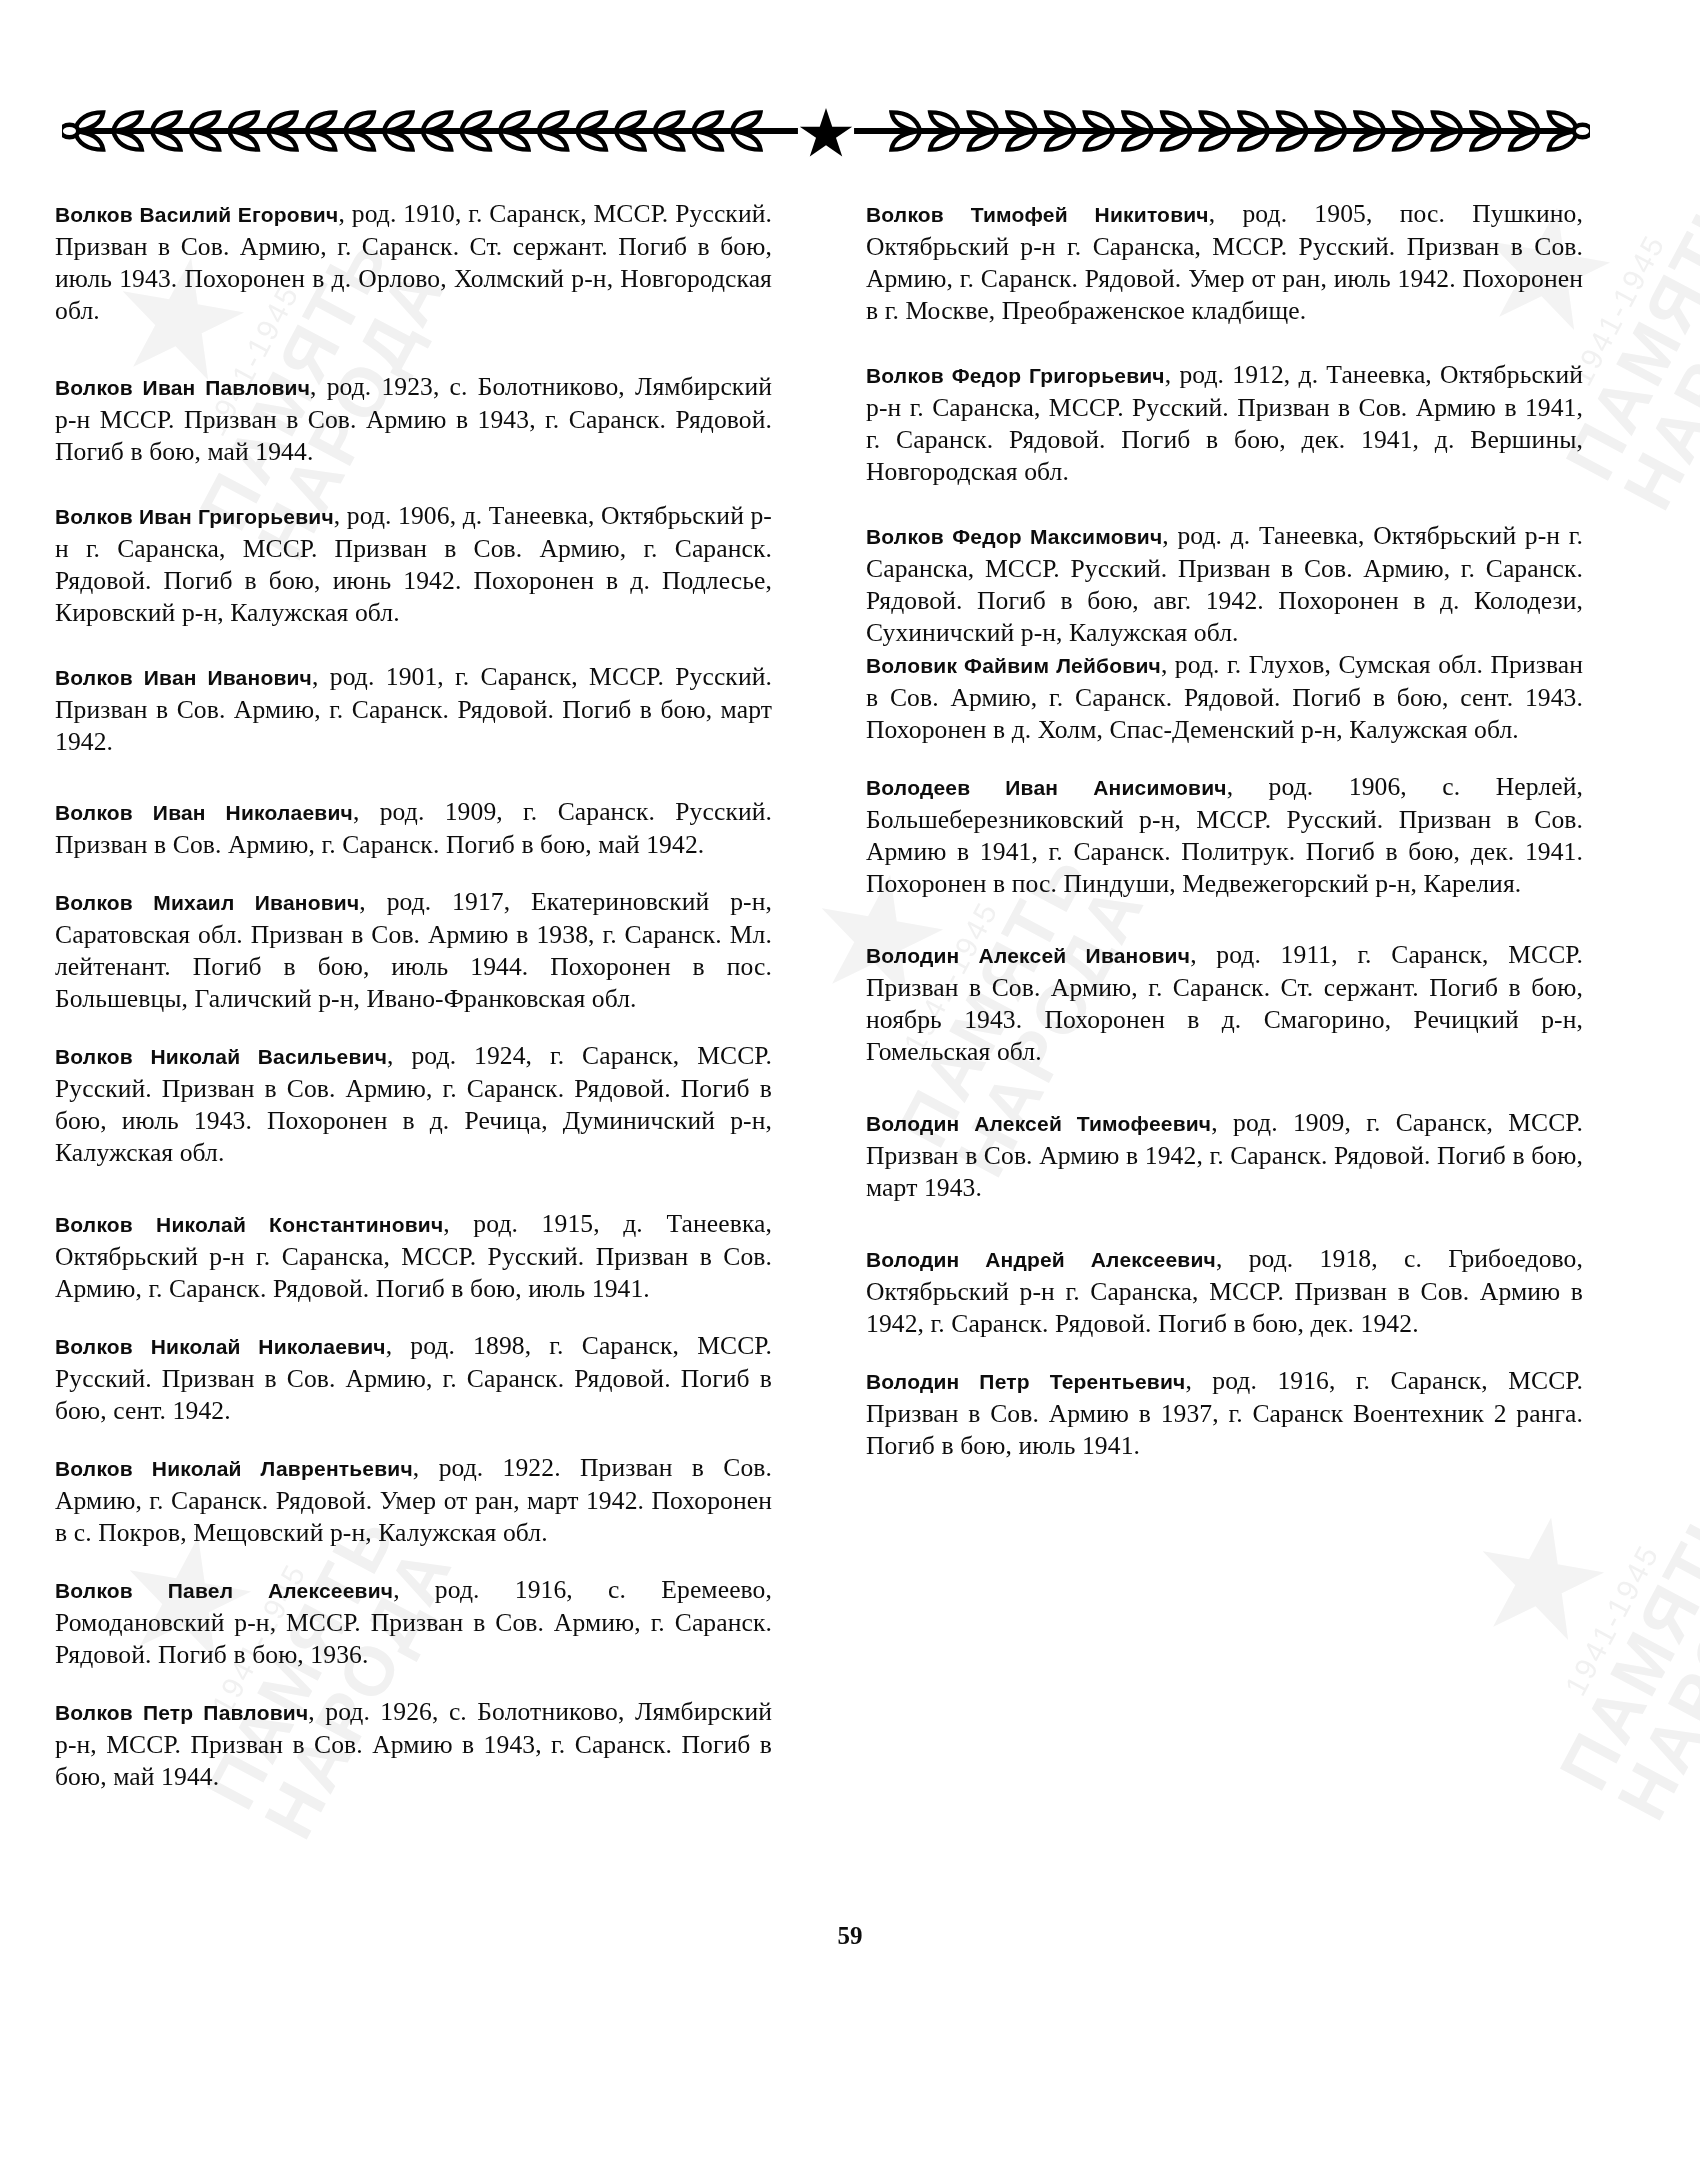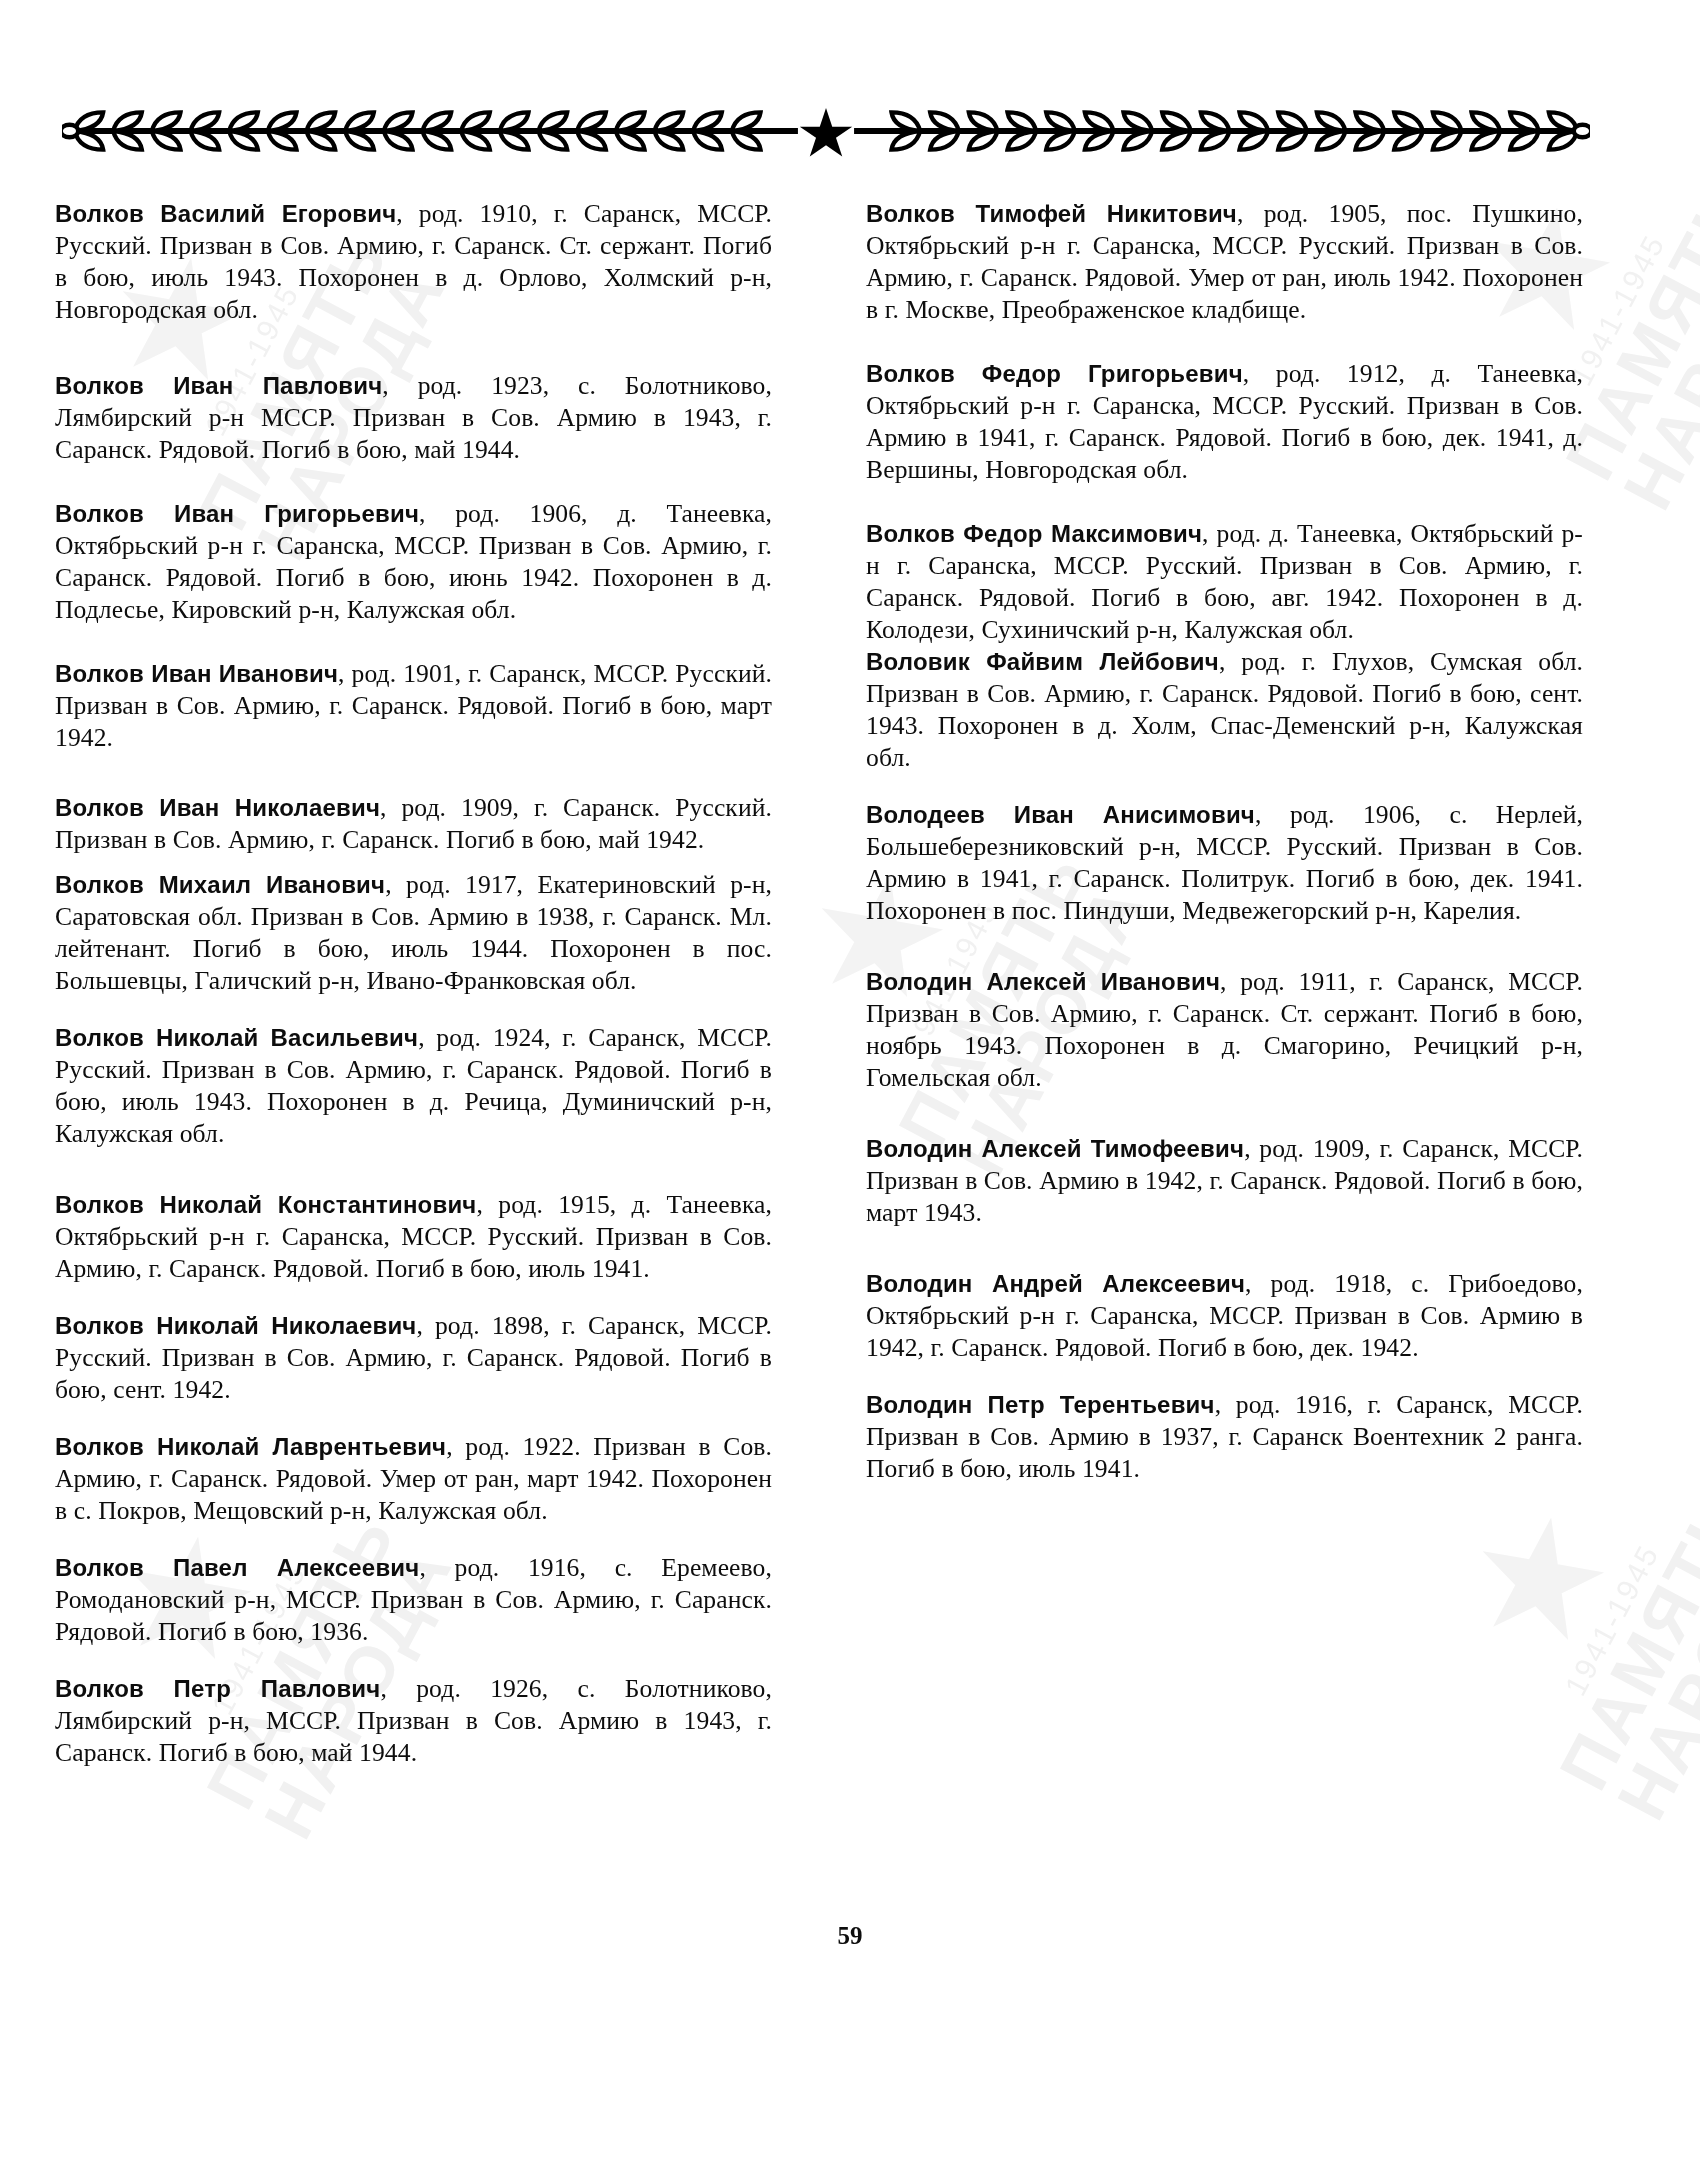--- a/index.html
+++ b/index.html
@@ -74,21 +74,21 @@
     .entry {
       font-size: 25.6px;
       line-height: 32px;
       text-align: justify;
       margin: 0;
       letter-spacing: 0.1px;
     }
     .entry .name {
       font-weight: bold;
       font-family: "Liberation Sans", "DejaVu Sans", sans-serif;
-      font-size: 24px;
+      font-size: 21px;
       letter-spacing: 0.2px;
     }
     .page-number {
       position: absolute;
       top: 1922px;
       left: 0;
       width: 100%;
       text-align: center;
       font-weight: bold;
       font-size: 25px;
@@ -215,21 +215,21 @@
   </svg>
 </div>
 
 <div class="columns">
   <div class="column" id="col-0">
       <p class="entry"><span class="name">Волков Василий Егорович</span><span>, род. 1910, г. Саранск, МССР. Русский. Призван в Сов. Армию, г. Саранск. Ст. сержант. Погиб в бою, июль 1943. Похоронен в д. Орлово, Холмский р-н, Новгородская обл.</span></p>
       <p class="entry" style="margin-top: 44px;"><span class="name">Волков Иван Павлович</span><span>, род. 1923, с. Болотниково, Лямбирский р-н МССР. Призван в Сов. Армию в 1943, г. Саранск. Рядовой. Погиб в бою, май 1944.</span></p>
       <p class="entry" style="margin-top: 32px;"><span class="name">Волков Иван Григорьевич</span><span>, род. 1906, д. Танеевка, Октябрьский р-н г. Саранска, МССР. Призван в Сов. Армию, г. Саранск. Рядовой. Погиб в бою, июнь 1942. Похоронен в д. Подлесье, Кировский р-н, Калужская обл.</span></p>
       <p class="entry" style="margin-top: 32px;"><span class="name">Волков Иван Иванович</span><span>, род. 1901, г. Саранск, МССР. Русский. Призван в Сов. Армию, г. Саранск. Рядовой. Погиб в бою, март 1942.</span></p>
       <p class="entry" style="margin-top: 38px;"><span class="name">Волков Иван Николаевич</span><span>, род. 1909, г. Саранск. Русский. Призван в Сов. Армию, г. Саранск. Погиб в бою, май 1942.</span></p>
-      <p class="entry" style="margin-top: 13px;"><span class="name">Волков Михаил Иванович</span><span>, род. 1917, Екатериновский р-н, Саратовская обл. Призван в Сов. Армию в 1938, г. Саранск. Мл. лейтенант. Погиб в бою, июль 1944. Похоронен в пос. Большевцы, Галичский р-н, Ивано-Франковская обл.</span></p>
+      <p class="entry" style="margin-top: 25px;"><span class="name">Волков Михаил Иванович</span><span>, род. 1917, Екатериновский р-н, Саратовская обл. Призван в Сов. Армию в 1938, г. Саранск. Мл. лейтенант. Погиб в бою, июль 1944. Похоронен в пос. Большевцы, Галичский р-н, Ивано-Франковская обл.</span></p>
       <p class="entry" style="margin-top: 25px;"><span class="name">Волков Николай Васильевич</span><span>, род. 1924, г. Саранск, МССР. Русский. Призван в Сов. Армию, г. Саранск. Рядовой. Погиб в бою, июль 1943. Похоронен в д. Речица, Думиничский р-н, Калужская обл.</span></p>
       <p class="entry" style="margin-top: 39px;"><span class="name">Волков Николай Константинович</span><span>, род. 1915, д. Танеевка, Октябрьский р-н г. Саранска, МССР. Русский. Призван в Сов. Армию, г. Саранск. Рядовой. Погиб в бою, июль 1941.</span></p>
       <p class="entry" style="margin-top: 25px;"><span class="name">Волков Николай Николаевич</span><span>, род. 1898, г. Саранск, МССР. Русский. Призван в Сов. Армию, г. Саранск. Рядовой. Погиб в бою, сент. 1942.</span></p>
       <p class="entry" style="margin-top: 25px;"><span class="name">Волков Николай Лаврентьевич</span><span>, род. 1922. Призван в Сов. Армию, г. Саранск. Рядовой. Умер от ран, март 1942. Похоронен в с. Покров, Мещовский р-н, Калужская обл.</span></p>
       <p class="entry" style="margin-top: 25px;"><span class="name">Волков Павел Алексеевич</span><span>, род. 1916, с. Еремеево, Ромодановский р-н, МССР. Призван в Сов. Армию, г. Саранск. Рядовой. Погиб в бою, 1936.</span></p>
       <p class="entry" style="margin-top: 25px;"><span class="name">Волков Петр Павлович</span><span>, род. 1926, с. Болотниково, Лямбирский р-н, МССР. Призван в Сов. Армию в 1943, г. Саранск. Погиб в бою, май 1944.</span></p>
     </div>
   <div class="column" id="col-1">
       <p class="entry"><span class="name">Волков Тимофей Никитович</span><span>, род. 1905, пос. Пушкино, Октябрьский р-н г. Саранска, МССР. Русский. Призван в Сов. Армию, г. Саранск. Рядовой. Умер от ран, июль 1942. Похоронен в г. Москве, Преображенское кладбище.</span></p>
       <p class="entry" style="margin-top: 32px;"><span class="name">Волков Федор Григорьевич</span><span>, род. 1912, д. Танеевка, Октябрьский р-н г. Саранска, МССР. Русский. Призван в Сов. Армию в 1941, г. Саранск. Рядовой. Погиб в бою, дек. 1941, д. Вершины, Новгородская обл.</span></p>

